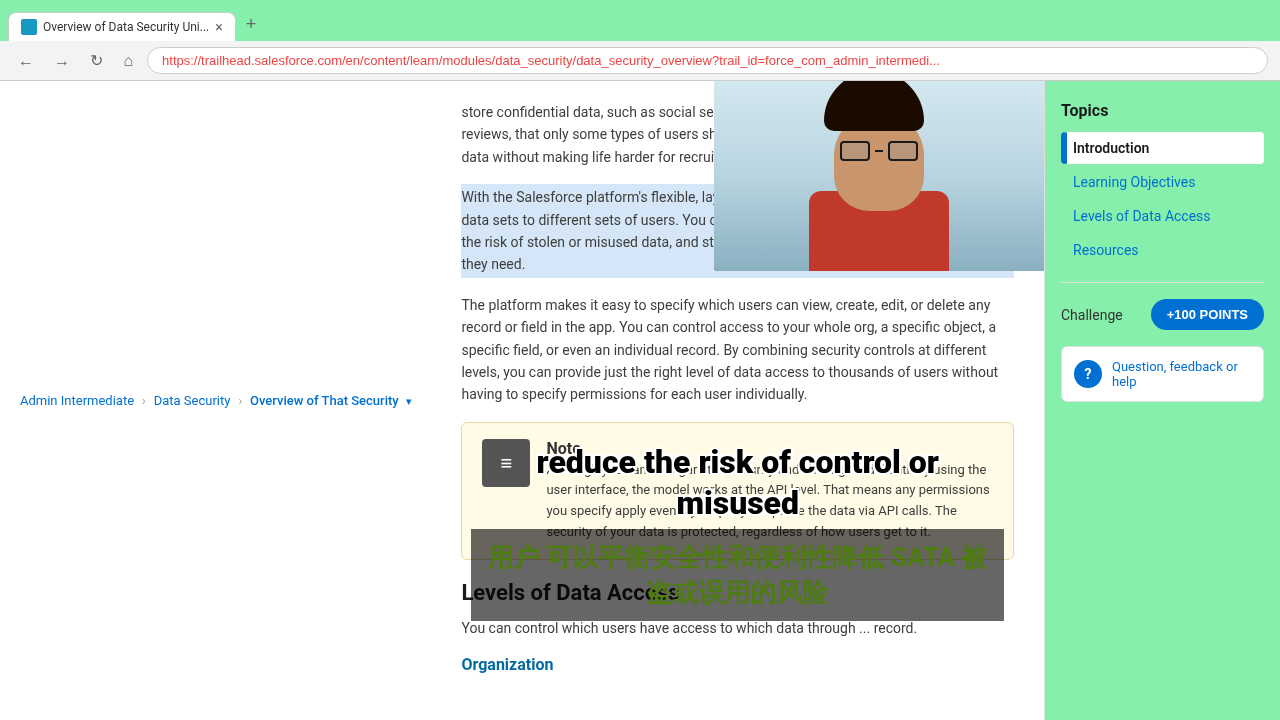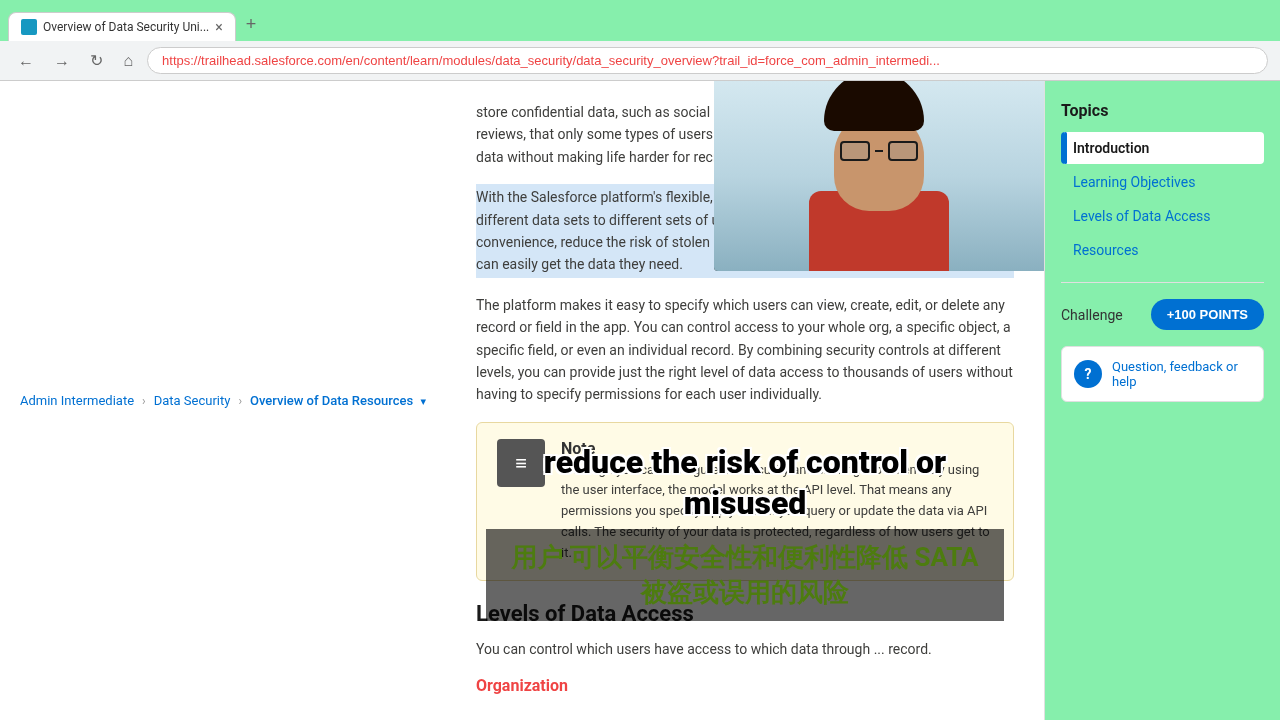--- a/index.html
+++ b/index.html
@@ -32,21 +32,21 @@
     
     .article-body { padding: 20px 30px; max-width: 920px; }
     .text-paragraph { font-size: 14px; line-height: 1.6; color: #3e3e3c; margin-bottom: 16px; }
     .text-paragraph.highlighted { background-color: #d4e6f7; padding: 2px 0; }
     .note-box { background: #fffbe6; border: 1px solid #e8d8a0; border-radius: 6px; padding: 16px 20px; display: flex; gap: 16px; margin-bottom: 20px; }
     .note-icon { width: 48px; height: 48px; background: #555; border-radius: 4px; flex-shrink: 0; display: flex; align-items: center; justify-content: center; color: #fff; font-size: 20px; }
     .note-content { flex: 1; }
     .note-title { font-weight: 700; font-size: 16px; margin-bottom: 2px; color: #333; }
     .note-text { font-size: 13px; line-height: 1.6; color: #3e3e3c; }
     .section-heading { font-size: 22px; font-weight: 700; color: #1a1a1a; margin-bottom: 12px; }
-    .sub-heading { font-size: 16px; font-weight: 700; color: #ef4444; margin-top: 12px; margin-bottom: 8px; }
+    .sub-heading { font-size: 16px; font-weight: 700; color: #0369a1; margin-top: 12px; margin-bottom: 8px; }
 
     
     .subtitle-overlay { position: absolute; bottom: 100px; left: 0; right: 0; text-align: center; pointer-events: none; padding: 0 40px; }
     .subtitle-line { font-size: 32px; font-weight: 900; color: #000; text-shadow: 2px 2px 0 #fff, -2px -2px 0 #fff, 2px -2px 0 #fff, -2px 2px 0 #fff; line-height: 1.3; }
     .subtitle-line-zh { font-size: 26px; font-weight: 700; color: #4d7c0f; background: rgba(0,0,0,0.6); padding: 11px 12px; display: inline-block; margin-top: 4px; }
 
     
     .sidebar { width: 236px; border-left: 1px solid #e0e0e0; background: #86efac; padding: 20px 16px; flex-shrink: 0; overflow-y: auto; }
     .sidebar-section-title { font-size: 16px; font-weight: 700; color: #1a1a1a; margin-bottom: 12px; }
     .sidebar-item { padding: 8px 12px; font-size: 14px; color: #0070d2; cursor: pointer; border-radius: 4px; margin-bottom: 2px; position: relative; }
@@ -91,21 +91,21 @@
 <div class="page-layout">
 
   <div class="content-area">
 
     <div class="breadcrumb">
       <span class="breadcrumb-item">Admin Intermediate</span>
       <span class="breadcrumb-separator">›</span>
       <span class="breadcrumb-item">Data Security</span>
       <span class="breadcrumb-separator">›</span>
       <span class="breadcrumb-current">
-        <span>Overview of Data Resources</span>
+        <span>Overview of That Security</span>
         <span style="font-size:11px;margin-left:4px;">▾</span>
       </span>
     </div>
 
     <div class="main-content">
 
       <div class="webcam-box">
         <div class="webcam-bg"></div>
         <div class="webcam-person-layer">
           <div style="position:absolute;bottom:0;left:50%;transform:translateX(-50%);width:140px;height:80px;background:#c0392b;border-radius:12px 12px 0 0;z-index:3;"></div>

